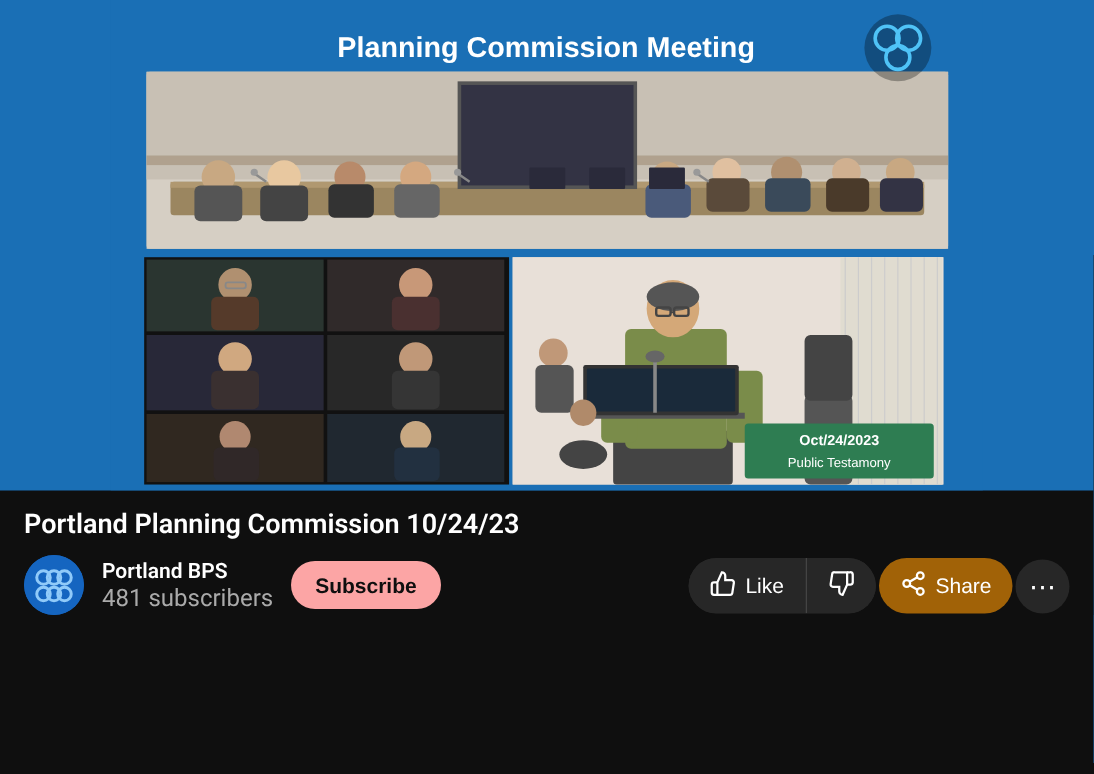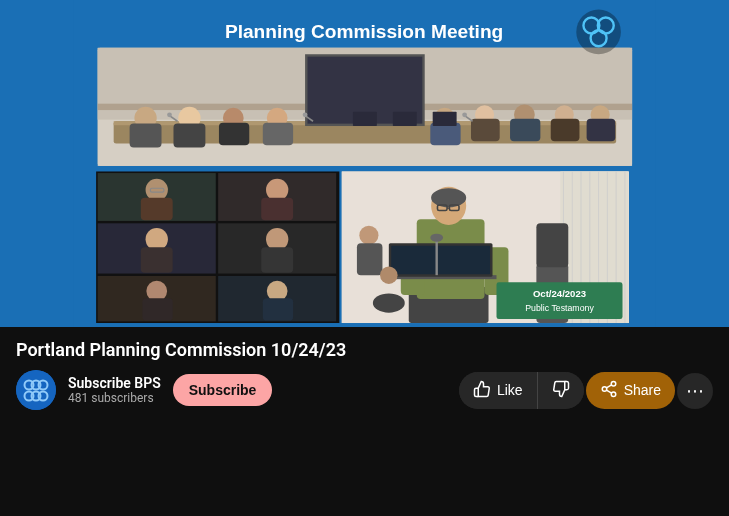--- a/index.html
+++ b/index.html
@@ -56,21 +56,21 @@
       flex-direction: column;
     }
 
     .channel-name {
       font-size: 14px;
       font-weight: 600;
       color: #fff;
     }
 
     .subscriber-count {
-      font-size: 12px;
+      font-size: 16px;
       color: #aaa;
     }
 
     .subscribe-btn {
       background: #fca5a5;
       color: #0f0f0f;
       border: none;
       padding: 8px 16px;
       border-radius: 20px;
       font-size: 14px;
@@ -326,21 +326,21 @@
             <circle cx="13" cy="15" r="4.5" fill="none" stroke="#90caf9" stroke-width="2"></circle>
             <circle cx="20" cy="15" r="4.5" fill="none" stroke="#90caf9" stroke-width="2"></circle>
             <circle cx="27" cy="15" r="4.5" fill="none" stroke="#90caf9" stroke-width="2"></circle>
             <circle cx="13" cy="26" r="4.5" fill="none" stroke="#90caf9" stroke-width="2"></circle>
             <circle cx="20" cy="26" r="4.5" fill="none" stroke="#90caf9" stroke-width="2"></circle>
             <circle cx="27" cy="26" r="4.5" fill="none" stroke="#90caf9" stroke-width="2"></circle>
           </svg>
         </div>
 
         <div class="channel-info">
-          <span class="channel-name">Subscribe BPS</span>
+          <span class="channel-name">Portland BPS</span>
           <span class="subscriber-count">481 subscribers</span>
         </div>
 
         <button class="subscribe-btn">Subscribe</button>
       </div>
 
       <div class="action-buttons">
 
         <div class="like-dislike-group">
           <button class="like-btn">

